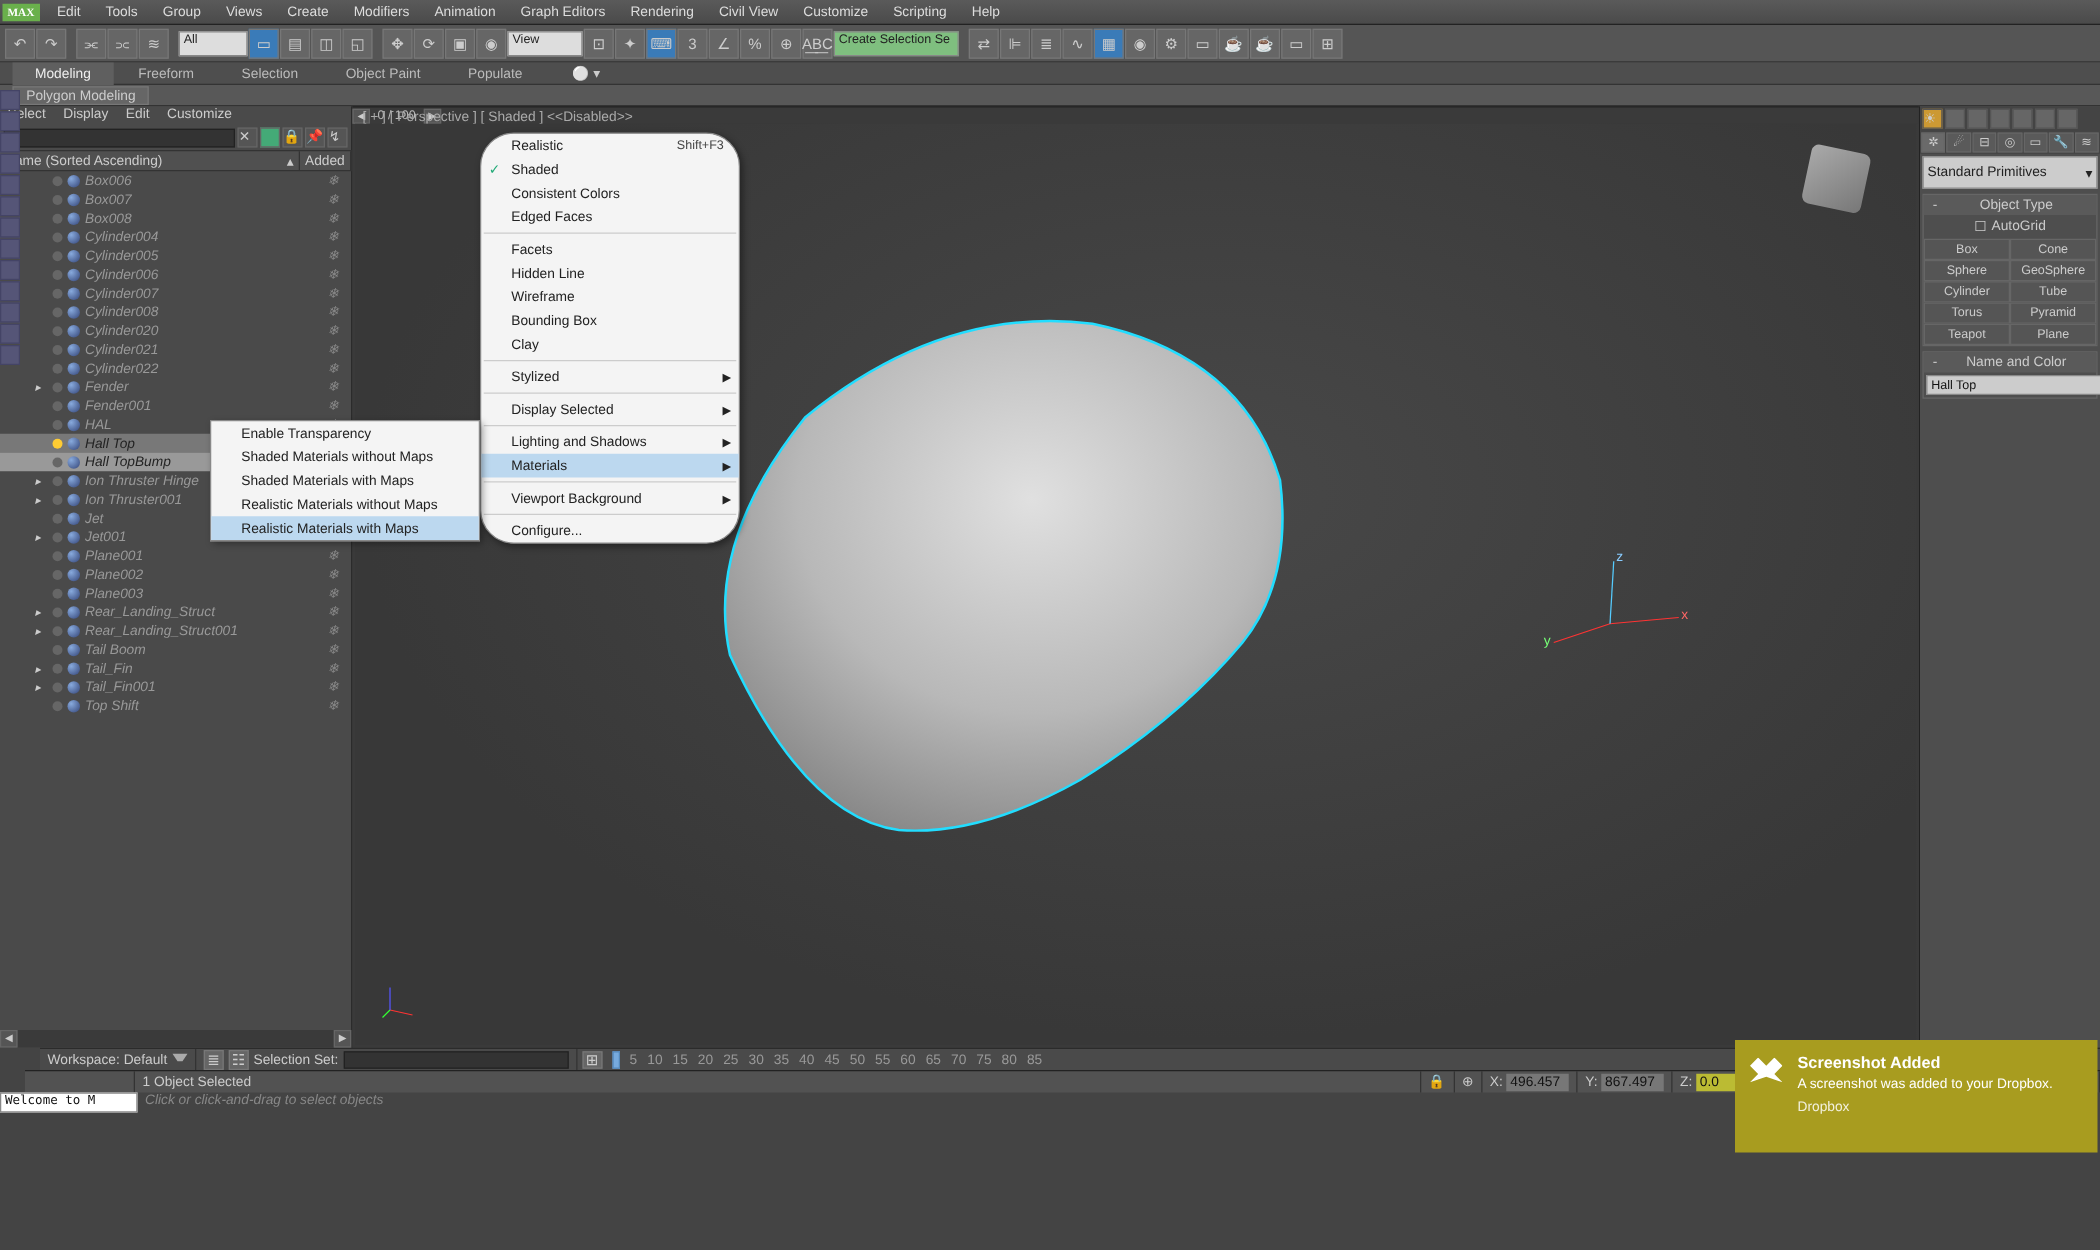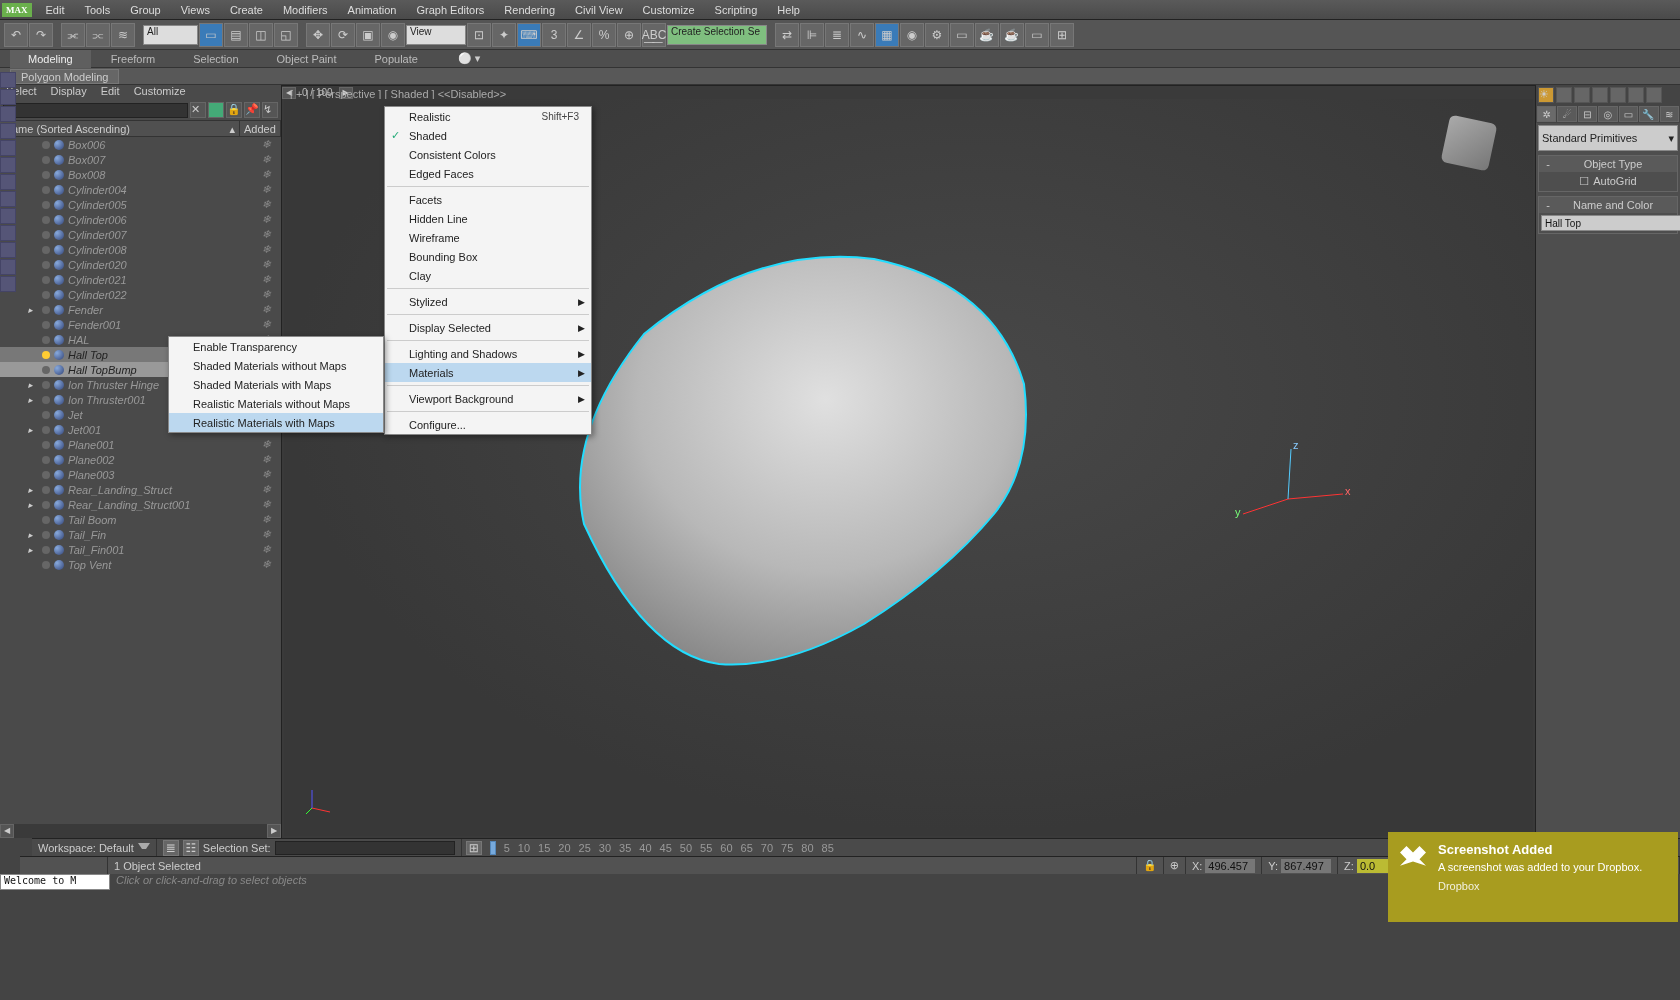--- a/index.html
+++ b/index.html
@@ -417,21 +417,21 @@
     <span class="expand">▸</span>
     <span class="bulb "></span>
     <span class="orb"></span>
     <span class="tx">Tail_Fin001</span>
     <span class="frz">❄</span>
   </div>
         <div class="trow  ">
 
     <span class="bulb "></span>
     <span class="orb"></span>
-    <span class="tx">Top Vent</span>
+    <span class="tx">Top Shift</span>
     <span class="frz">❄</span>
   </div>
       </div>
     <div class="tree-scroll">
       <div class="arr">◀</div>
       <div class="track"></div>
       <div class="arr">▶</div>
     </div>
   </div>
 
@@ -501,35 +501,47 @@
     </div>
     <div class="rp-section">
       <div class="rp-sectitle">
           <span class="min">-</span>
           <span style="flex:1">Object Type</span>
         </div>
       <div class="rp-check">
           <span>☐</span>
           <span>AutoGrid</span>
         </div>
+      <div class="rp-grid" id="prim-grid">
+          <div class="rp-btn">Box</div>
+          <div class="rp-btn">Cone</div>
+          <div class="rp-btn">Sphere</div>
+          <div class="rp-btn">GeoSphere</div>
+          <div class="rp-btn">Cylinder</div>
+          <div class="rp-btn">Tube</div>
+          <div class="rp-btn">Torus</div>
+          <div class="rp-btn">Pyramid</div>
+          <div class="rp-btn">Teapot</div>
+          <div class="rp-btn">Plane</div>
+        </div>
     </div>
     <div class="rp-section">
       <div class="rp-sectitle">
           <span class="min">-</span>
           <span style="flex:1">Name and Color</span>
         </div>
       <div class="rp-field">
         <input value="Hall Top" style="">
 
       </div>
     </div>
   </div>
 </div>
 
-<div class="ctxmenu" style="left:384px; top:106px; width:208px;" id="ctx-main">
+<div class="ctxmenu" style="left:384px; top:106px; width:208px;border-radius:27px;" id="ctx-main">
     <div class="row ">
 
       <span>Realistic</span>
       <span class="sc">Shift+F3</span>
 
     </div>
     <div class="row ">
       <span class="chk">✓</span>
       <span>Shaded</span>
 

